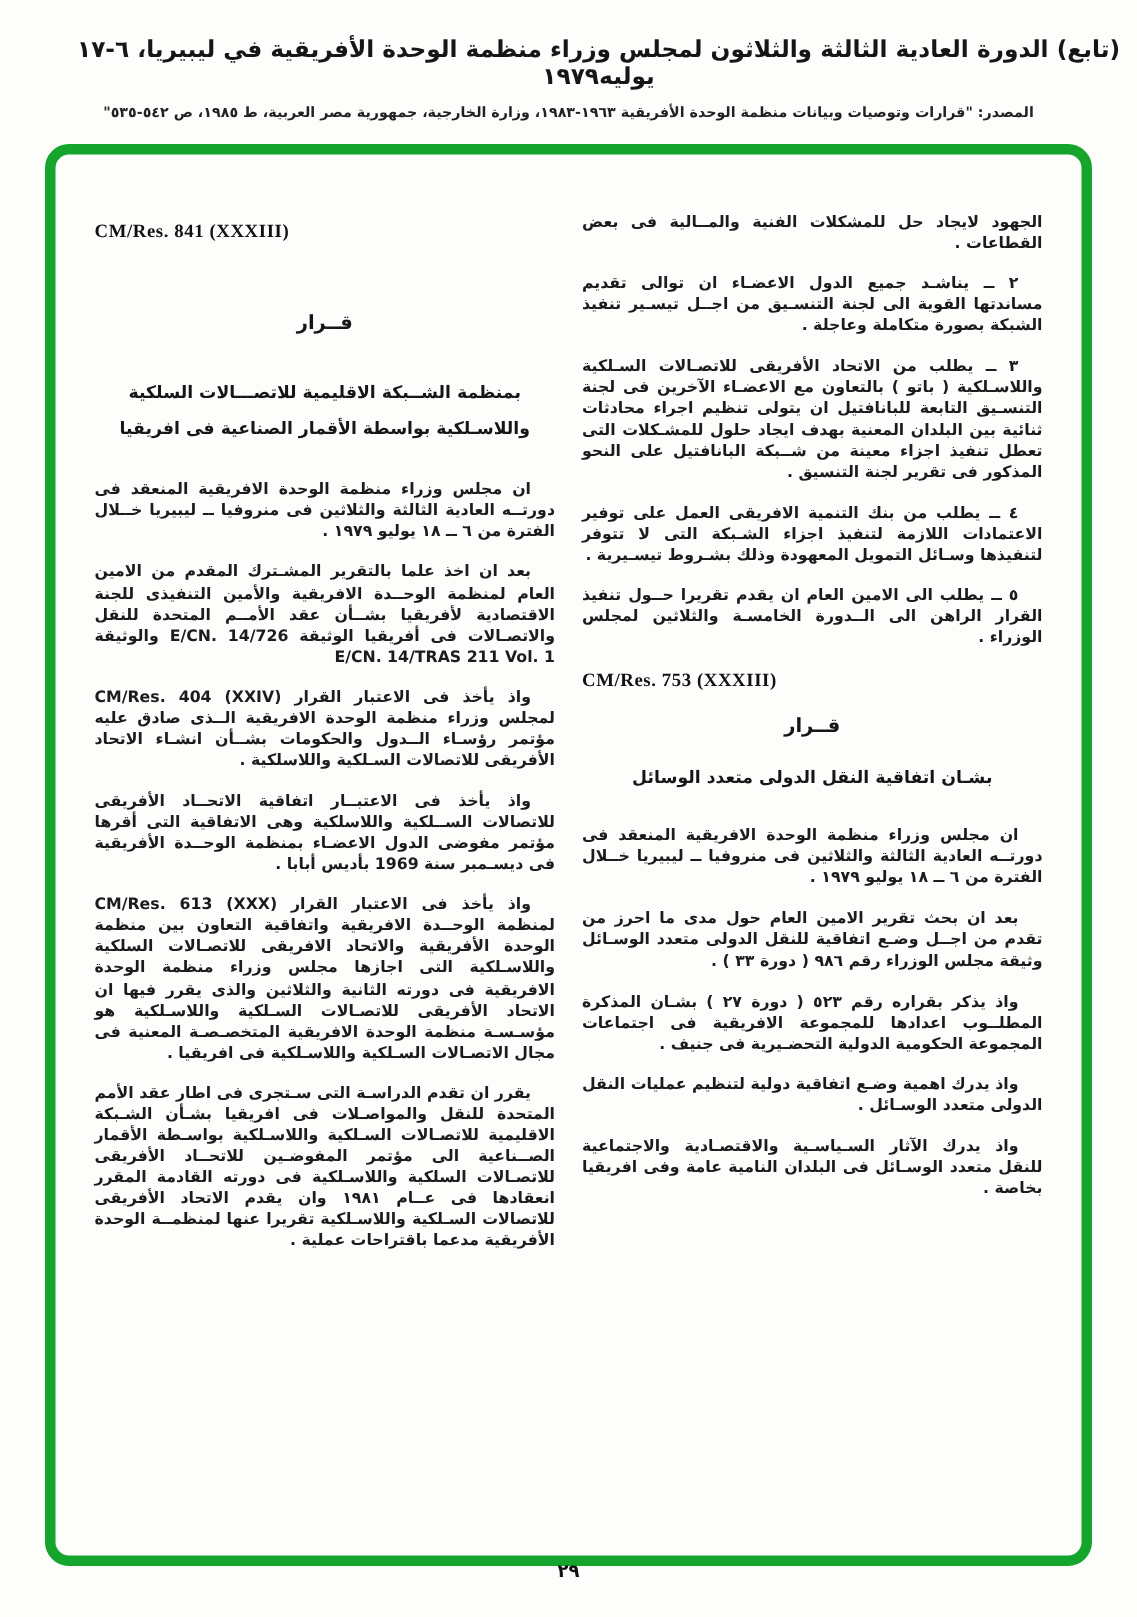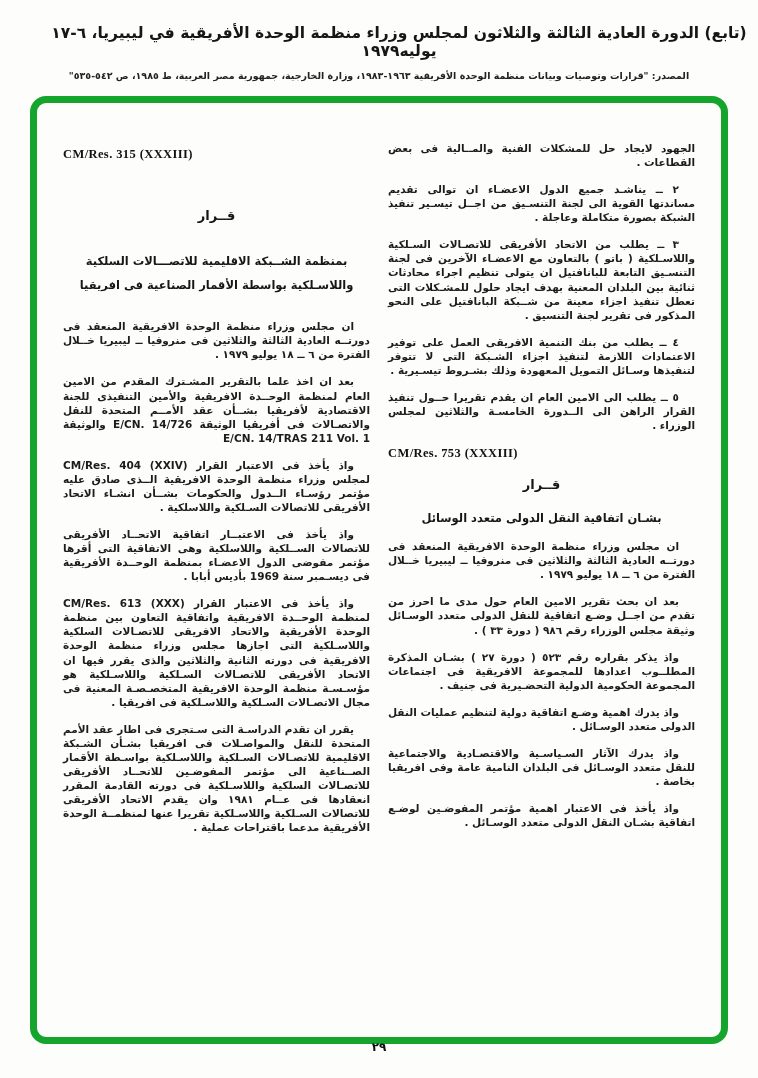--- a/index.html
+++ b/index.html
@@ -39,21 +39,21 @@
     text-align:center; font-weight:bold; font-size:11.5px; line-height:2.1;
     padding:0 10px;
   }
   
   .col-left .resid { margin:6px 0 0 0; }
   .col-left .qarar { margin-top:46px; }
   .col-left .subject { margin-top:26px; margin-bottom:22px; }
   
   .col-right .resid { margin:14px 0 0 0; }
   .col-right .qarar { margin-top:16px; }
-  .col-right .subject { margin-top:14px; margin-bottom:9px; }
+  .col-right .subject { margin-top:14px; margin-bottom:20px; }
   .page-number {
     position:absolute; bottom:24px; left:0; right:0; text-align:center;
     font-weight:bold; font-size:12px; color:#111;
   }
 </style>
 </head>
 <body>
 
 <div class="page">
 
@@ -74,25 +74,24 @@
 
         <div class="resid">CM/Res. 753 (XXXIII)</div>
         <div class="qarar">قــرار</div>
         <div class="subject">بشـان اتفاقية النقل الدولى متعدد الوسائل</div>
 
         <p class="body-text">ان مجلس وزراء منظمة الوحدة الافريقية المنعقد فى دورتــه العادية الثالثة والثلاثين فى منروفيا ــ ليبيريا خــلال الفترة من ٦ ــ ١٨ يوليو ١٩٧٩ .</p>
         <p class="body-text">بعد ان بحث تقرير الامين العام حول مدى ما احرز من تقدم من اجــل وضـع اتفاقية للنقل الدولى متعدد الوسـائل وثيقة مجلس الوزراء رقم ٩٨٦ ( دورة ٣٣ ) .</p>
         <p class="body-text">واذ يذكر بقراره رقم ٥٢٣ ( دورة ٢٧ ) بشـان المذكرة المطلــوب اعدادها للمجموعة الافريقية فى اجتماعات المجموعة الحكومية الدولية التحضـيرية فى جنيف .</p>
         <p class="body-text">واذ يدرك اهمية وضـع اتفاقية دولية لتنظيم عمليات النقل الدولى متعدد الوسـائل .</p>
         <p class="body-text">واذ يدرك الآثار السـياسـية والاقتصـادية والاجتماعية للنقل متعدد الوسـائل فى البلدان النامية عامة وفى افريقيا بخاصة .</p>
-        <p class="body-text">واذ يأخذ فى الاعتبار اهمية مؤتمر المفوضـين لوضـع اتفاقية بشـان النقل الدولى متعدد الوسـائل .</p>
       </div>
 
       <div class="col col-left">
-        <div class="resid">CM/Res. 315 (XXXIII)</div>
+        <div class="resid">CM/Res. 841 (XXXIII)</div>
         <div class="qarar">قــرار</div>
         <div class="subject">بمنظمة الشــبكة الاقليمية للاتصـــالات السلكية واللاسـلكية بواسطة الأقمار الصناعية فى افريقيا</div>
 
         <p class="body-text">ان مجلس وزراء منظمة الوحدة الافريقية المنعقد فى دورتــه العادية الثالثة والثلاثين فى منروفيا ــ ليبيريا خــلال الفترة من ٦ ــ ١٨ يوليو ١٩٧٩ .</p>
         <p class="body-text">بعد ان اخذ علما بالتقرير المشـترك المقدم من الامين العام لمنظمة الوحــدة الافريقية والأمين التنفيذى للجنة الاقتصادية لأفريقيا بشــأن عقد الأمــم المتحدة للنقل والاتصـالات فى أفريقيا الوثيقة E/CN. 14/726 والوثيقة E/CN. 14/TRAS 211 Vol. 1</p>
         <p class="body-text">واذ يأخذ فى الاعتبار القرار CM/Res. 404 (XXIV) لمجلس وزراء منظمة الوحدة الافريقية الــذى صادق عليه مؤتمر رؤسـاء الــدول والحكومات بشــأن انشـاء الاتحاد الأفريقى للاتصالات السـلكية واللاسلكية .</p>
         <p class="body-text">واذ يأخذ فى الاعتبــار اتفاقية الاتحــاد الأفريقى للاتصالات الســلكية واللاسلكية وهى الاتفاقية التى أقرها مؤتمر مفوضى الدول الاعضـاء بمنظمة الوحــدة الأفريقية فى ديسـمبر سنة 1969 بأديس أبابا .</p>
         <p class="body-text">واذ يأخذ فى الاعتبار القرار CM/Res. 613 (XXX) لمنظمة الوحــدة الافريقية واتفاقية التعاون بين منظمة الوحدة الأفريقية والاتحاد الافريقى للاتصـالات السلكية واللاسـلكية التى اجازها مجلس وزراء منظمة الوحدة الافريقية فى دورته الثانية والثلاثين والذى يقرر فيها ان الاتحاد الأفريقى للاتصـالات السـلكية واللاسـلكية هو مؤسـسـة منظمة الوحدة الافريقية المتخصـصـة المعنية فى مجال الاتصـالات السـلكية واللاسـلكية فى افريقيا .</p>
         <p class="body-text">يقرر ان تقدم الدراسـة التى سـتجرى فى اطار عقد الأمم المتحدة للنقل والمواصـلات فى افريقيا بشـأن الشـبكة الاقليمية للاتصـالات السـلكية واللاسـلكية بواسـطة الأقمار الصــناعية الى مؤتمر المفوضـين للاتحــاد الأفريقى للاتصـالات السلكية واللاسـلكية فى دورته القادمة المقرر انعقادها فى عــام ١٩٨١ وان يقدم الاتحاد الأفريقى للاتصالات السـلكية واللاسـلكية تقريرا عنها لمنظمــة الوحدة الأفريقية مدعما باقتراحات عملية .</p>
       </div>

